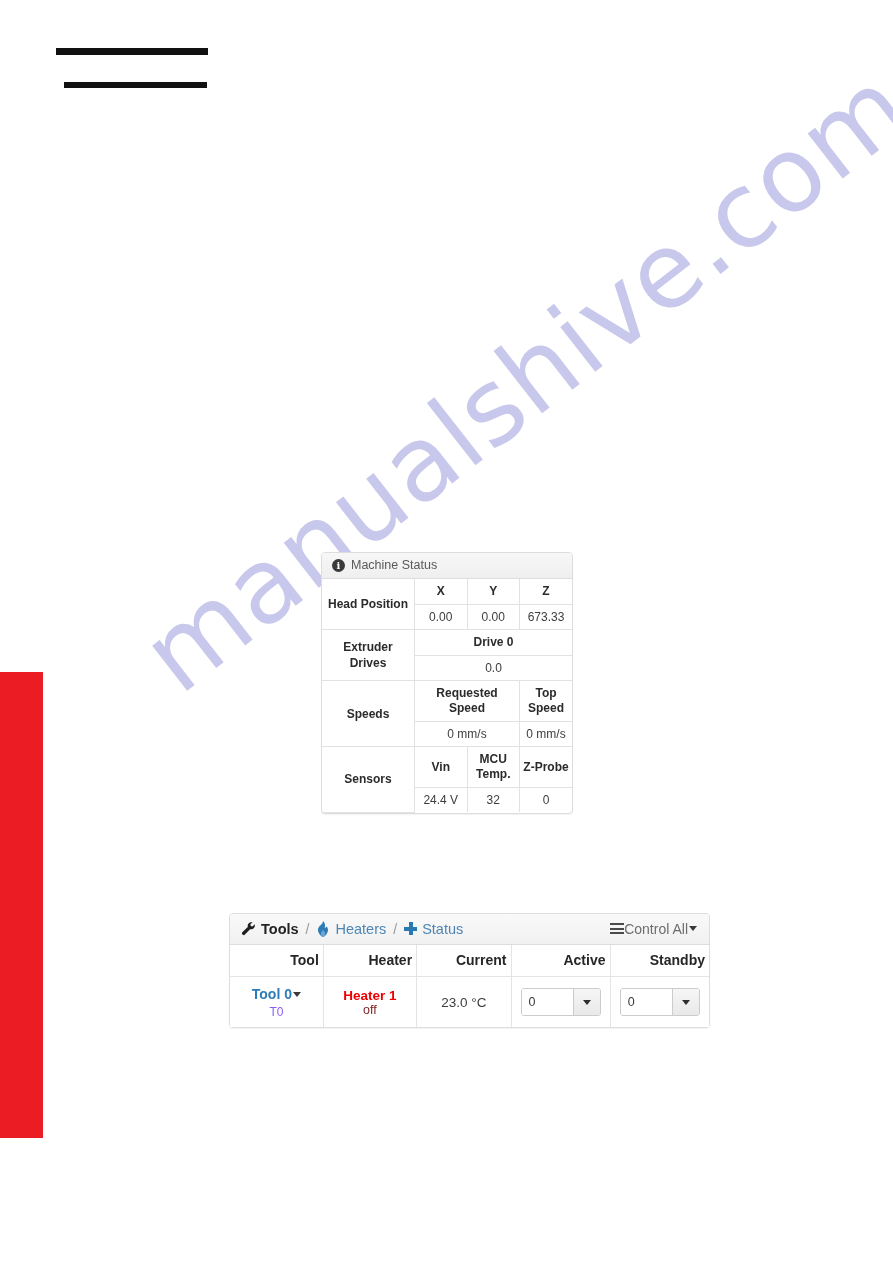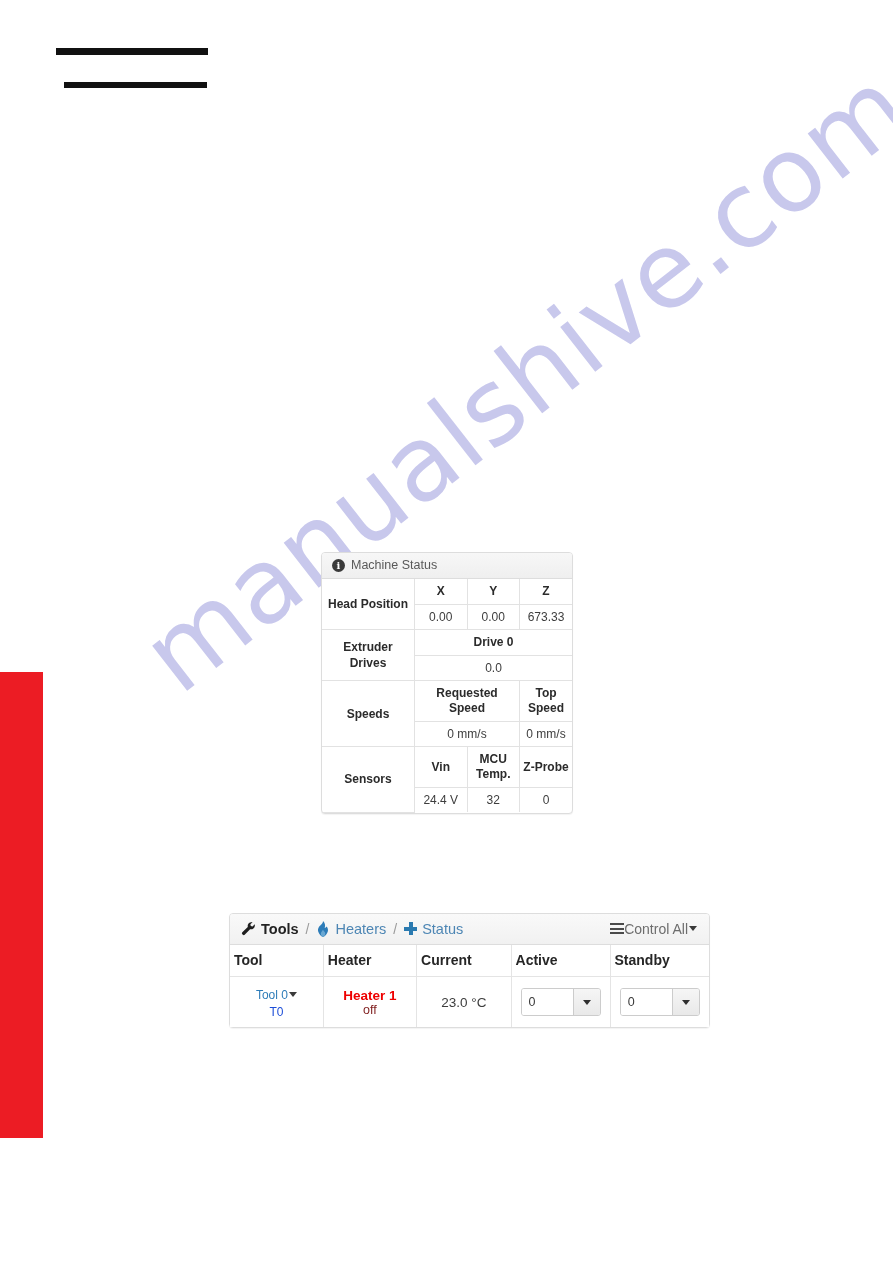--- a/index.html
+++ b/index.html
@@ -218,39 +218,39 @@
     border-collapse: collapse;
     table-layout: fixed;
   }
   table.tools-table th {
     font-size: 14px;
     font-weight: 700;
     color: #262626;
     padding: 7px 4px 8px;
     border: 1px solid #e4e4e4;
     border-top: none;
-    text-align: left;
+    text-align: right;
     background: #ffffff;
   }
   table.tools-table td {
     border: 1px solid #e4e4e4;
     text-align: center;
     vertical-align: middle;
     padding: 6px 5px;
     height: 38px;
     background: #ffffff;
   }
   table.tools-table th:first-child,
   table.tools-table td:first-child { border-left: none; }
   table.tools-table th:last-child,
   table.tools-table td:last-child { border-right: none; }
   table.tools-table tr:last-child td { border-bottom: none; }
 
-  .tool-link { color: #2d7cb8; font-weight: 400; font-size: 12px; text-align: right; }
-  .tool-sub { display: block; font-size: 12px; color: #1d4ed8; margin-top: 2px; }
+  .tool-link { color: #2d7cb8; font-weight: 700; font-size: 14px; text-align: right; }
+  .tool-sub { display: block; font-size: 12px; color: #8b5cf6; margin-top: 2px; }
   .heater-name { font-weight: 700; font-size: 13.5px; display: block; }
   .heater-name.red  { color: #ee0000; }
   .heater-name.blue { color: #0000dd; }
   .heater-state { display: block; font-size: 12.5px; color: #7f1d1d; margin-top: 0; }
   .temp-val { font-size: 13.5px; color: #3d3d3d; }
 
   .input-group {
     display: inline-flex;
     width: 78px;
     height: 26px;

